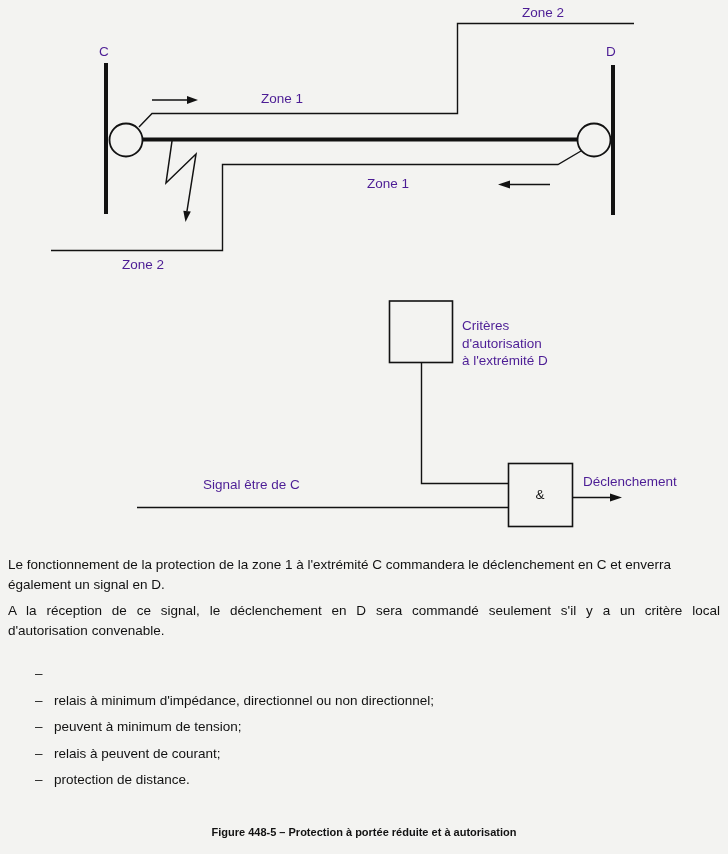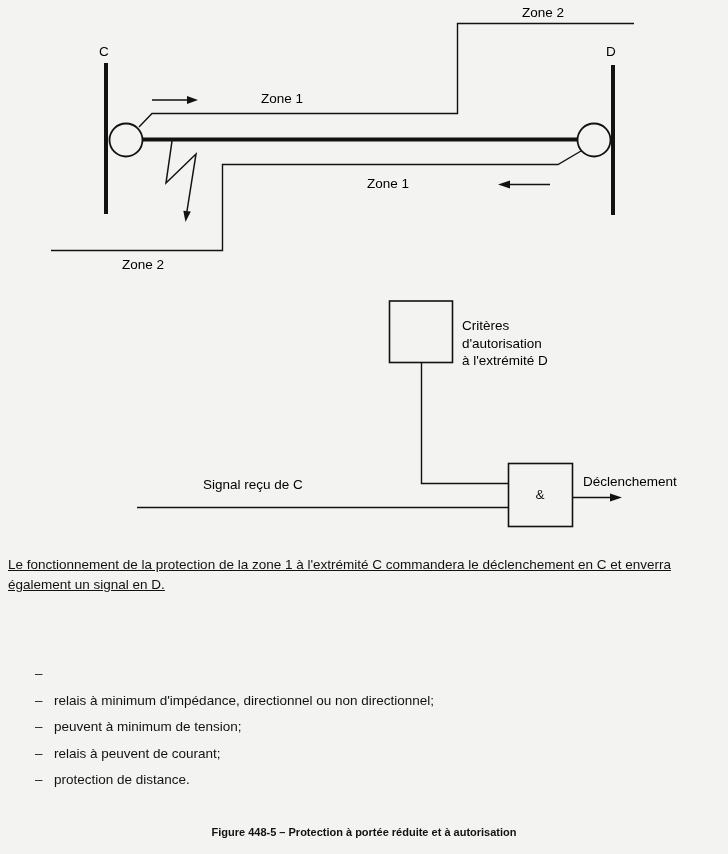--- a/index.html
+++ b/index.html
@@ -10,34 +10,33 @@
     font-family:"Liberation Sans", sans-serif;
     color:#121212;
     overflow:hidden;
   }
   svg{position:absolute;left:0;top:0;}
   .lbl{
     position:absolute;
     font-size:13.5px;
     line-height:15px;
     white-space:nowrap;
-    color:#000000;
+    color:#4c1d95;
   }
   .criteria .cl{line-height:17.5px;font-size:13.5px;}
   .andtxt{
     position:absolute;
     display:flex;align-items:center;justify-content:center;
     font-size:13.5px;
   }
   .para{
     position:absolute;
     left:8px;width:712px;
     font-size:13.5px;
     line-height:19.5px;
-    text-decoration:underline;
   }
   .jline{text-align:justify;text-align-last:justify;}
   .list{
     position:absolute;
     left:8px;width:712px;
     font-size:13.5px;
   }
   .li{
     display:flex;
     height:26.5px;
@@ -98,28 +97,32 @@
   <div class="lbl" style="left:261px;top:91px;">Zone 1</div>
   <div class="lbl" style="left:367px;top:176px;">Zone 1</div>
   <div class="lbl" style="left:122px;top:257px;">Zone 2</div>
 
   <div class="lbl criteria" style="left:462px;top:311px;margin-top:6px;">
     <div class="cl">Critères</div>
     <div class="cl">d'autorisation</div>
     <div class="cl">à l'extrémité D</div>
   </div>
   <div class="andtxt" style="left:508px;top:463px;width:64px;height:63px;">&amp;</div>
-  <div class="lbl" style="left:203px;top:477px;">Signal reçu de C</div>
+  <div class="lbl" style="left:203px;top:477px;">Signal être de C</div>
   <div class="lbl" style="left:583px;top:474px;">Déclenchement</div>
 
   <div class="para" style="top:555px;">
     <div>Le fonctionnement de la protection de la zone 1 à l'extrémité C commandera le déclenchement en C et enverra</div>
     <div>également un signal en D.</div>
   </div>
 
+  <div class="para" style="top:601px;">
+    <div class="jline">A la réception de ce signal, le déclenchement en D sera commandé seulement s'il y a un critère local</div>
+    <div>d'autorisation convenable.</div>
+  </div>
 
 
   <div class="list" style="top:666px;">
     <div class="li">
       <span class="dash">–</span>
     </div>
     <div class="li">
       <span class="dash">–</span>
       <span>relais à minimum d'impédance, directionnel ou non directionnel;</span>
     </div>

